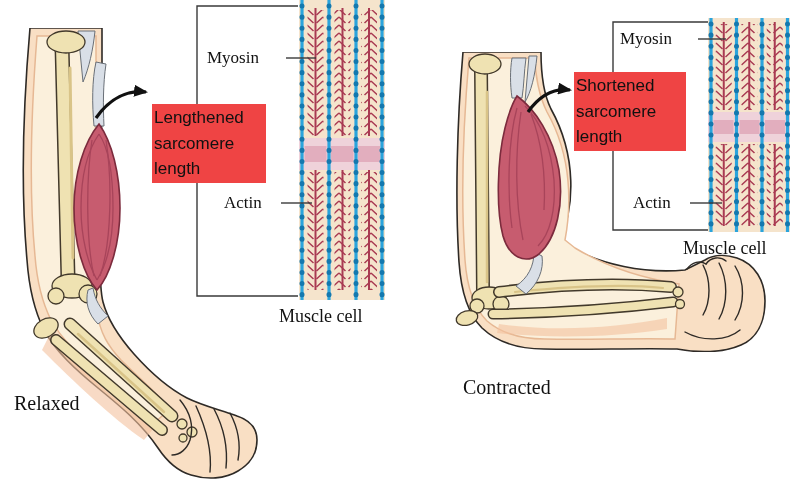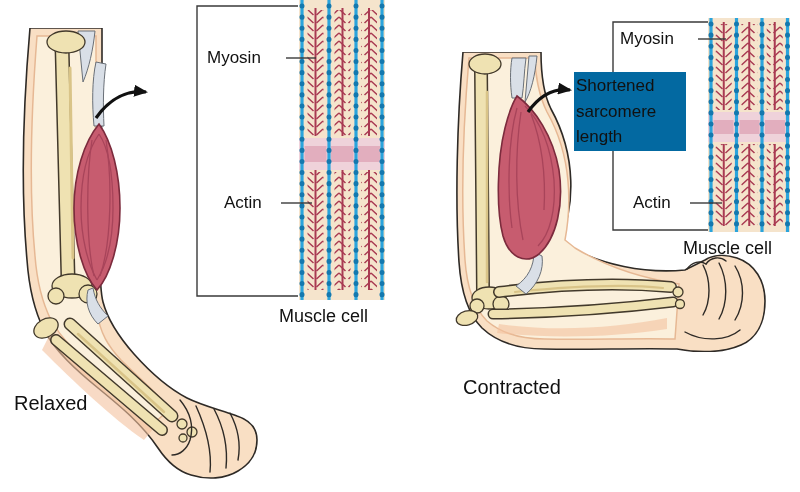--- a/index.html
+++ b/index.html
@@ -2,22 +2,22 @@
 <html style="--skin: #F9DFC4; --skin-deep: #F4C29E; --tissue-window: #FBF0DC; --bone: #EFE2B2; --bone-outline: #42392B; --bone-shadow: #D9C488; --muscle: #C75C6F; --muscle-outline: #7C2B3D; --muscle-fiber: #A8445A; --tendon: #D9DFE7; --membrane: #2AA4DC; --membrane-dot: #1478AE; --cell-bg: #F5E4CC; --band: #EFD2DA; --band-inner: #E2AEBE; --filament: #A93A52; --line: #3a3a3a; --arrow: #111111; --text: #111111;"><head>
 <meta charset="utf-8">
 <style>
   * { margin:0; padding:0; box-sizing:border-box; }
   html,body { background:#fff; }
   .canvas {
     position:relative; width:800px; height:492px; background:#fff;
     overflow:hidden; font-family:"Liberation Sans", sans-serif; color:var(--text,#111);
   }
   .abs { position:absolute; }
-  .label { position:absolute; font-size:17px; line-height:1.2; white-space:nowrap; color:var(--text,#111); }
-  .annotation { position:absolute; font-size:17px; line-height:1.5; background:#0369a1; padding:1px 2px; color:var(--text,#111); }
+  .label { position:absolute; font-size:17px; line-height:1.2; white-space:nowrap; color:var(--text,#111);font-family:Liberation Serif, serif; }
+  .annotation { position:absolute; font-size:17px; line-height:1.5; background:#ef4444; padding:1px 2px; color:var(--text,#111); }
   .cellcap { font-size:18px;text-align:right; }
   .state { font-size:20px; }
 
   
   .skin   { fill:var(--skin); stroke:#2e2a26; stroke-width:1.6; }
   .window { fill:var(--tissue-window); stroke:#e6b894; stroke-width:1.5; }
   .bone-fill { fill:var(--bone); stroke:var(--bone-outline); stroke-width:1.3; }
   .bone-line-outer { stroke:var(--bone-outline); fill:none; stroke-linecap:round; }
   .bone-line-inner { stroke:var(--bone); fill:none; stroke-linecap:round; }
   .bone-shade { stroke:var(--bone-shadow); fill:none; stroke-linecap:round; }
@@ -231,20 +231,21 @@
     <line class="guide" x1="286" y1="58" x2="316" y2="58"></line>
     <line class="guide" x1="281" y1="203" x2="312" y2="203"></line>
     <line class="guide" x1="698" y1="39" x2="726" y2="39"></line>
     <line class="guide" x1="690" y1="203" x2="722" y2="203"></line>
     <path class="arrow" d="M96,118 C110,98 128,90 146,92" marker-end="url(#ah)"></path>
     <path class="arrow" d="M528,112 C540,95 554,88 570,90" marker-end="url(#ah)"></path>
   </svg>
 
   <div class="label" style="left:207px;top:48px">Myosin</div>
   <div class="label" style="left:224px;top:193px">Actin</div>
+  <div class="annotation" style="left:152px;top:104px;width:114px">Lengthened sarcomere length</div>
   <div class="label cellcap" style="left:279px;top:306px">Muscle cell</div>
   <div class="label state" style="left:14px;top:391px">Relaxed</div>
 
   <div class="label" style="left:620px;top:29px">Myosin</div>
   <div class="label" style="left:633px;top:193px">Actin</div>
   <div class="annotation" style="left:574px;top:72px;width:112px">Shortened sarcomere length</div>
   <div class="label cellcap" style="left:683px;top:238px">Muscle cell</div>
   <div class="label state" style="left:463px;top:375px">Contracted</div>
 
 </div>

